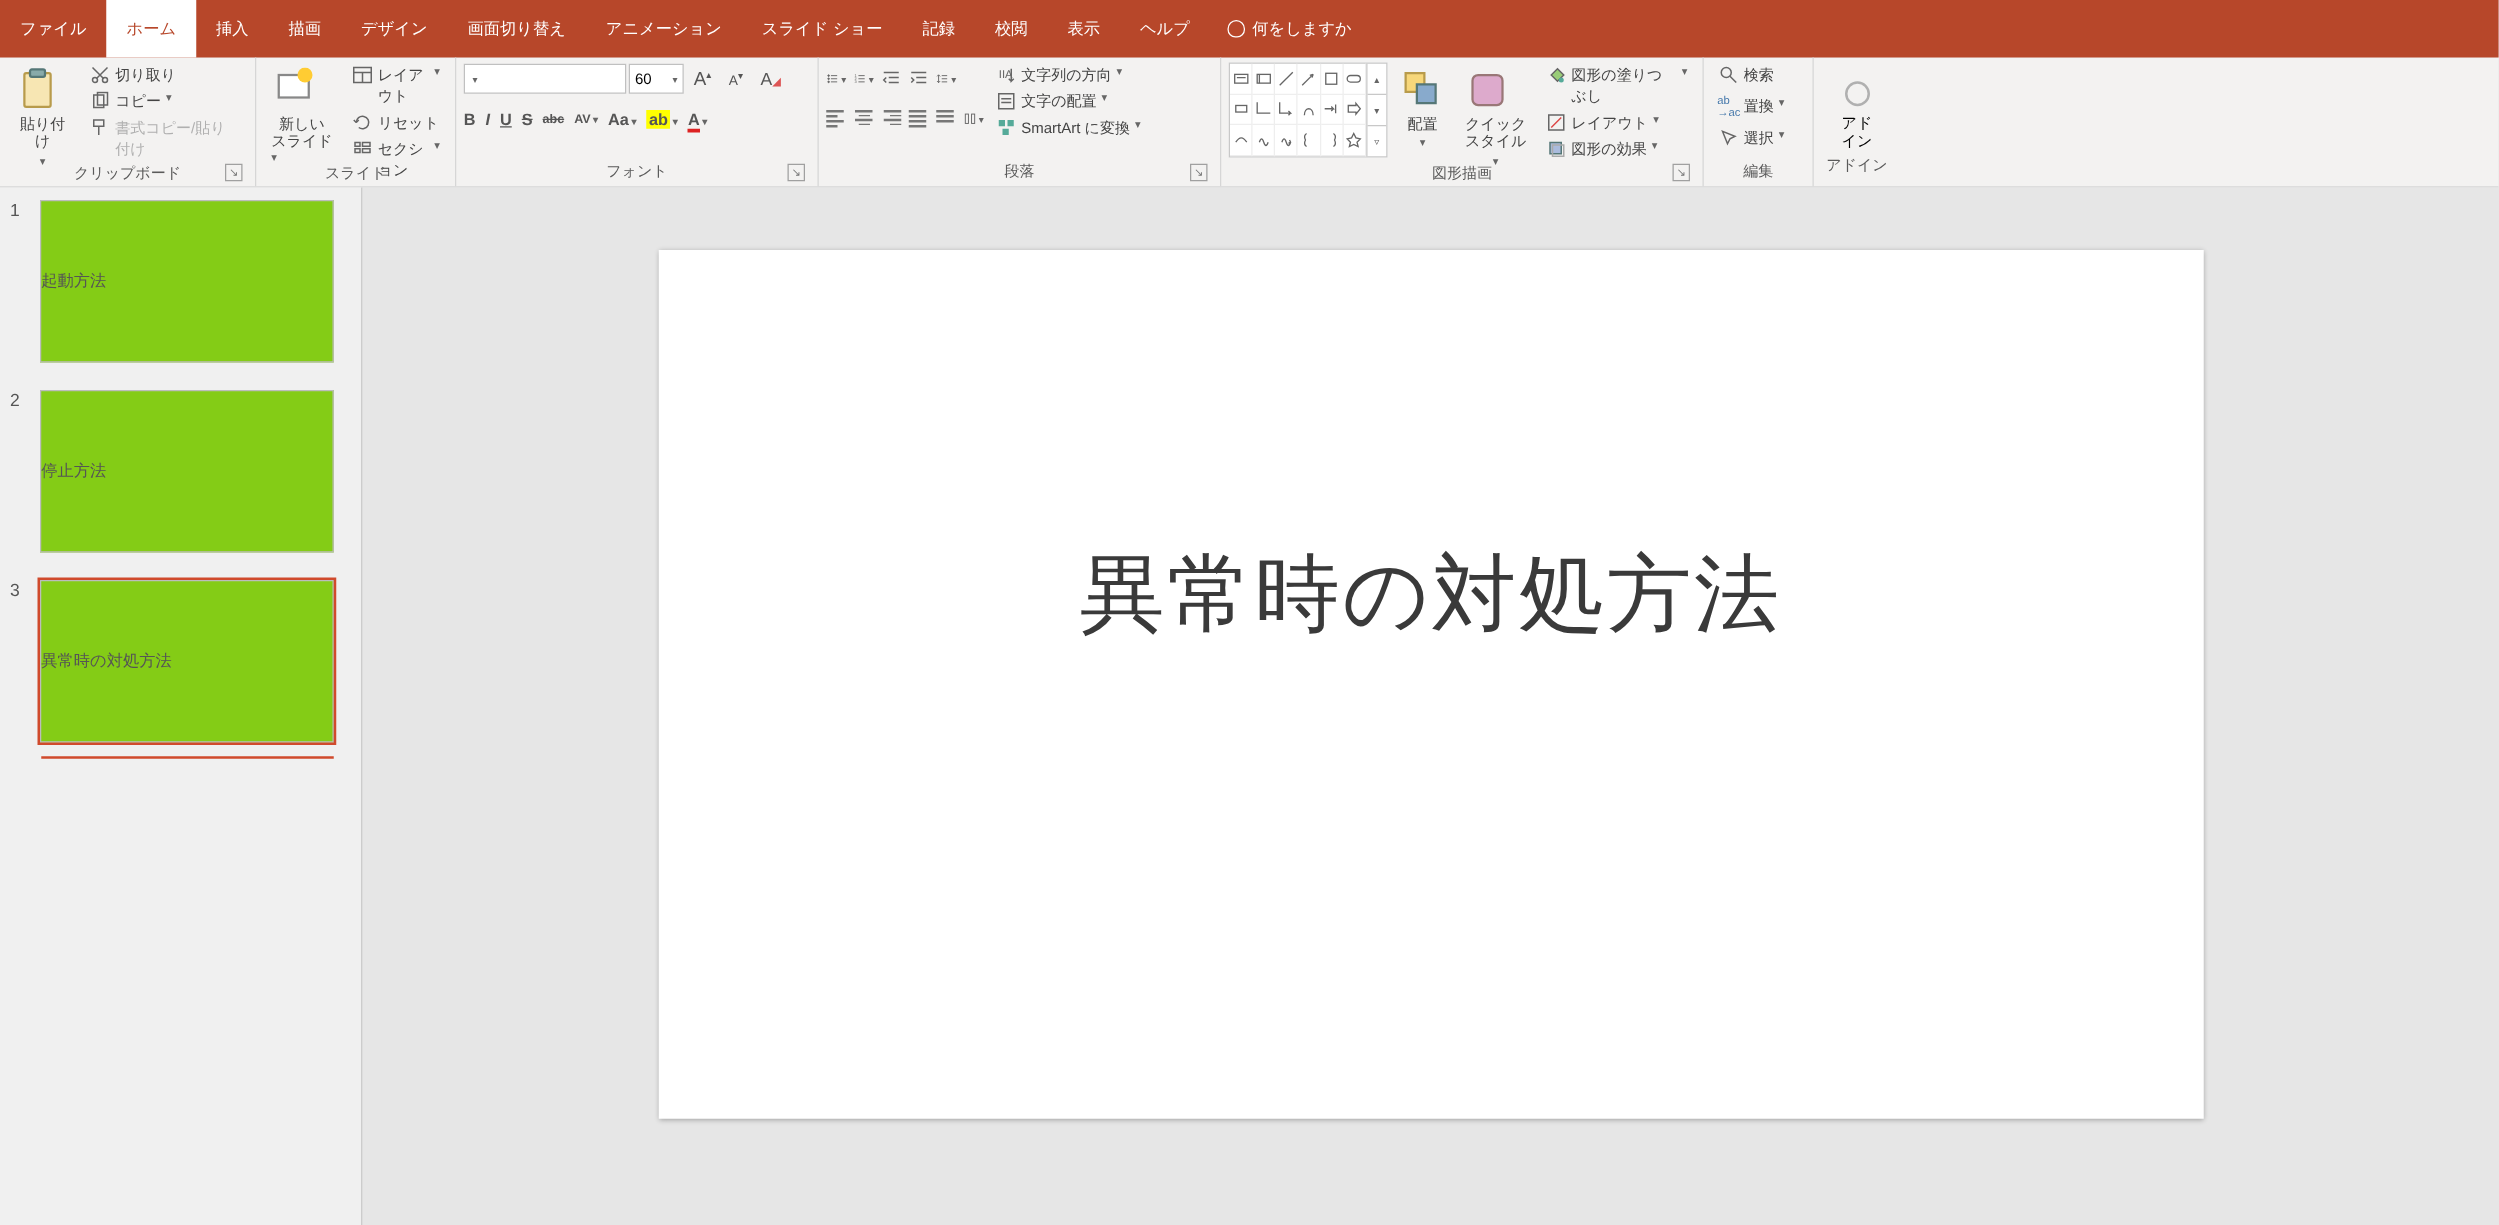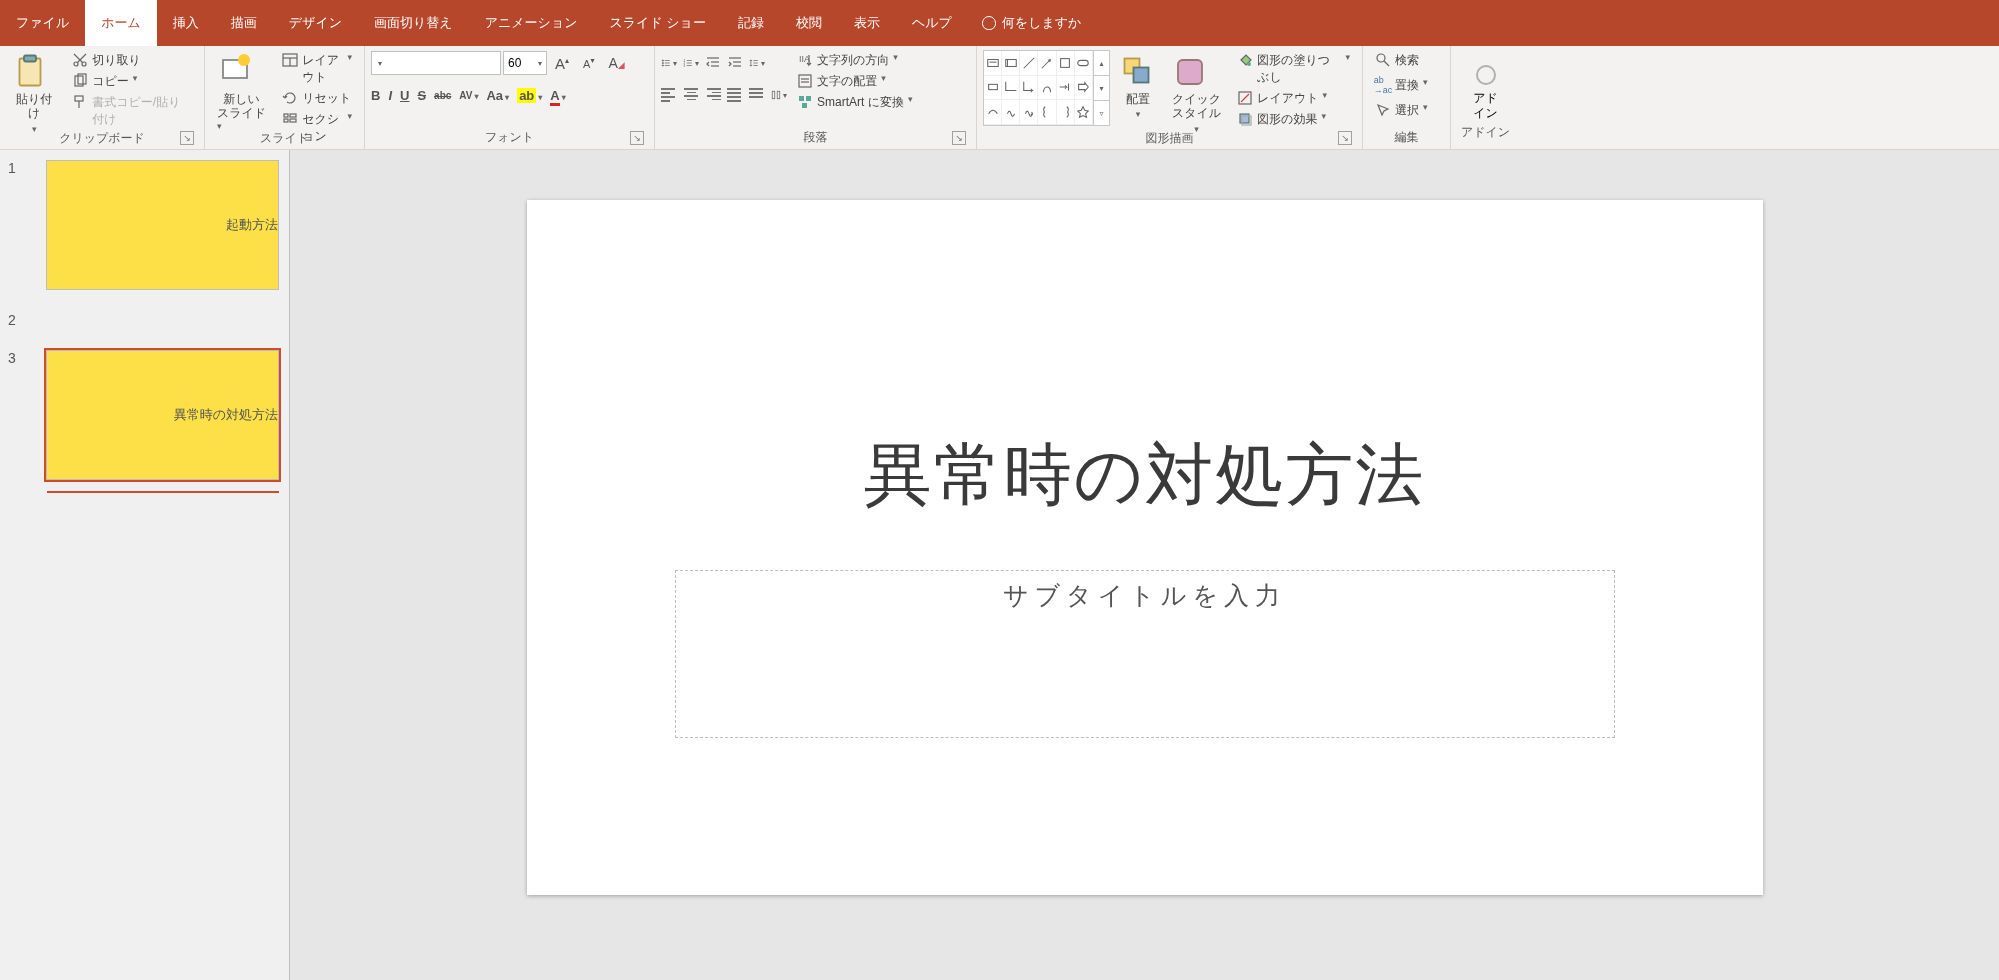--- a/index.html
+++ b/index.html
@@ -44,21 +44,21 @@
 .shape-cell svg { width: 14px; height: 14px; }
 .gallery-scroll { width: 16px; display:flex; flex-direction:column; border-left: 1px solid #c8c8c8; }
 .gallery-scroll div { flex:1; display:flex; align-items:center; justify-content:center; font-size:8px; color:#666; border-bottom:1px solid #c8c8c8; cursor:pointer; }
 .gallery-scroll div:last-child { border-bottom:none; }
 
 
 .workspace { display:flex; height: calc(980px - 134px); }
 .thumb-panel { width: 290px; background: #f0f0f0; border-right: 1px solid #c0c0c0; overflow-y: auto; padding: 10px 10px 10px 8px; }
 .thumb-wrap { display:flex; gap: 10px; margin-bottom: 22px; }
 .thumb-num { font-size: 14px; color: #555; width: 14px; }
-.thumb { width: 235px; height: 130px; background:#fde047; border: 1px solid #bcbcbc; display:flex; align-items:center; justify-content:flex-end; position: relative; margin-left: 14px; }
+.thumb { width: 235px; height: 130px; background:#84cc16; border: 1px solid #bcbcbc; display:flex; align-items:center; justify-content:flex-start; position: relative; }
 .thumb.selected { outline: 2px solid #d04a2c; }
 .thumb-title { font-size: 13px; color: #555; }
 .sel-underline { position:absolute; bottom: -14px; left: 0; right: -1px; height: 2px; background: #d04a2c; }
 
 .canvas-area { flex: 1; display:flex; justify-content:center; align-items:flex-start; padding: 50px 0; overflow: auto; background: #e6e6e6; }
 .slide { width: 1236px; height: 695px; background: #fff; box-shadow: 0 1px 4px rgba(0,0,0,0.3); position: relative; }
 .slide-title { position:absolute; top: 230px; left: 0; right: 0; text-align:center; font-size: 68px; font-weight: 300; color: #3a3a3a; font-family: "Yu Gothic Light","Yu Gothic UI", sans-serif; letter-spacing: 2px;}
 .subtitle-box { position:absolute; top: 370px; left: 50%; transform: translateX(-50%); width: 940px; height: 168px; border: 1px dashed #bcbcbc; display:flex; align-items:flex-start; justify-content:center; padding-top: 8px; }
 .subtitle-text { font-size: 25px; color: #555; letter-spacing: 6px; }
 
@@ -575,31 +575,31 @@
 <div class="workspace">
   <div class="thumb-panel">
     <div class="thumb-wrap">
       <div class="thumb-num">1</div>
       <div class="thumb">
           <div class="thumb-title">起動方法</div>
         </div>
     </div>
     <div class="thumb-wrap">
       <div class="thumb-num">2</div>
+      <div class="thumb">
+          <div class="thumb-title">停止方法</div>
+        </div>
     </div>
     <div class="thumb-wrap">
       <div class="thumb-num">3</div>
       <div class="thumb selected">
           <div class="thumb-title">異常時の対処方法</div>
           <div class="sel-underline"></div>
         </div>
     </div>
   </div>
 
   <div class="canvas-area">
     <div class="slide">
       <div class="slide-title">異常時の対処方法</div>
-      <div class="subtitle-box">
-        <div class="subtitle-text">サブタイトルを入力</div>
-      </div>
     </div>
   </div>
 </div>
 
 </body></html>

